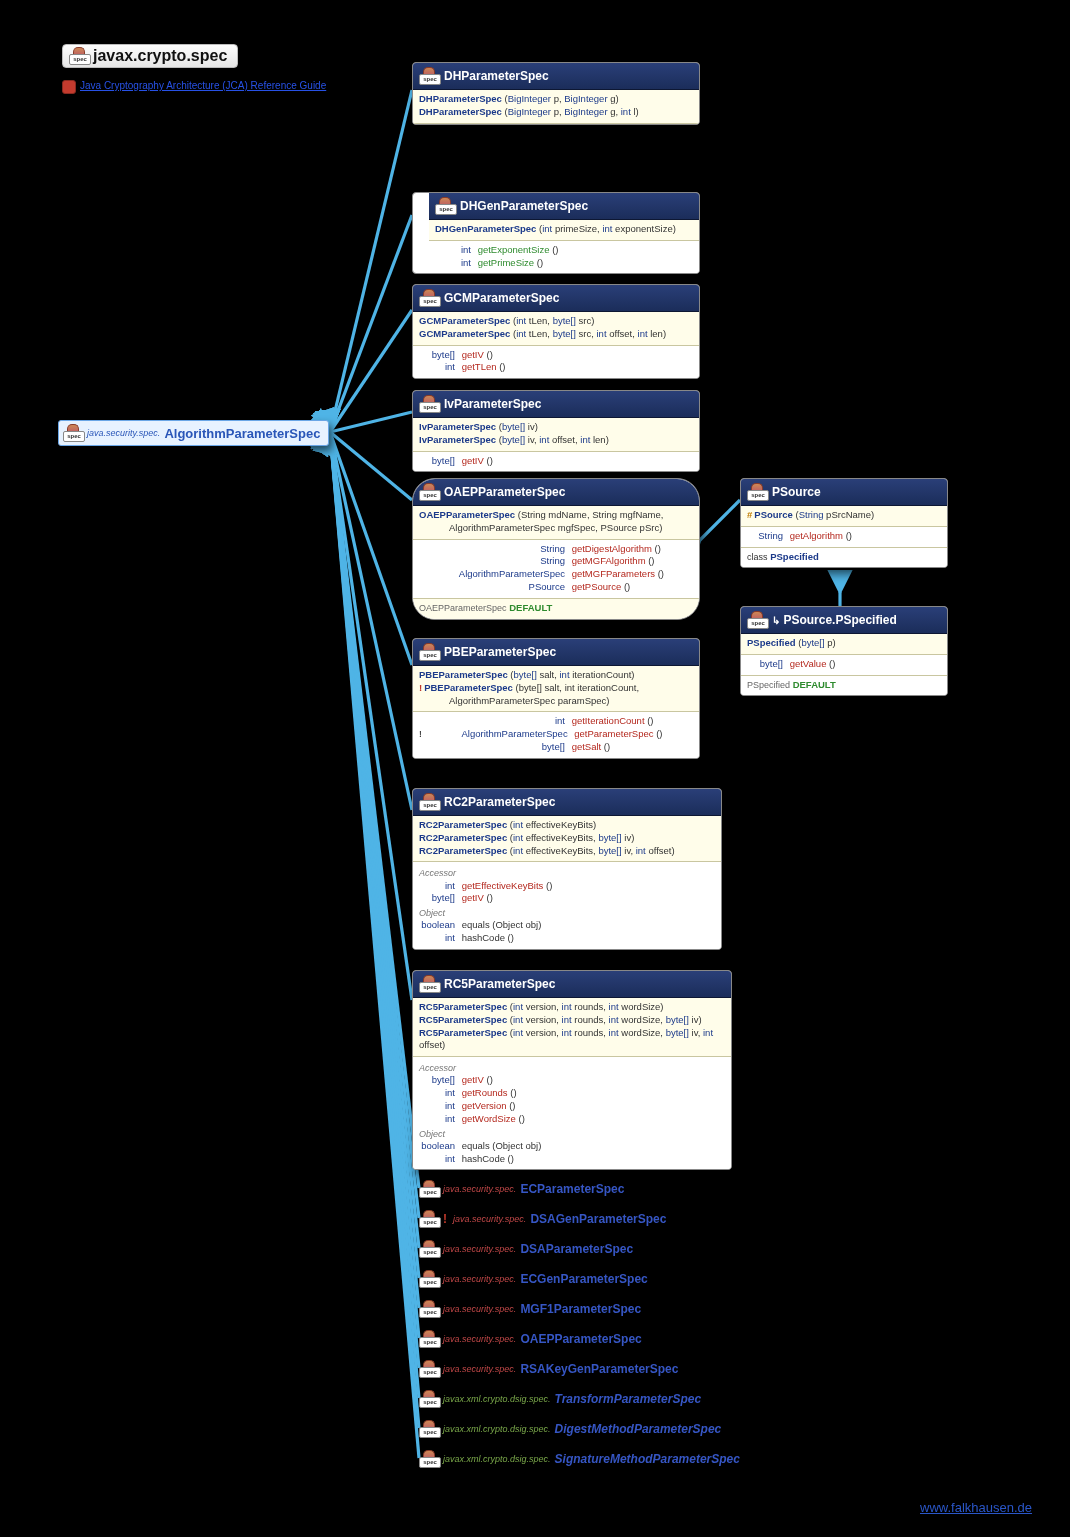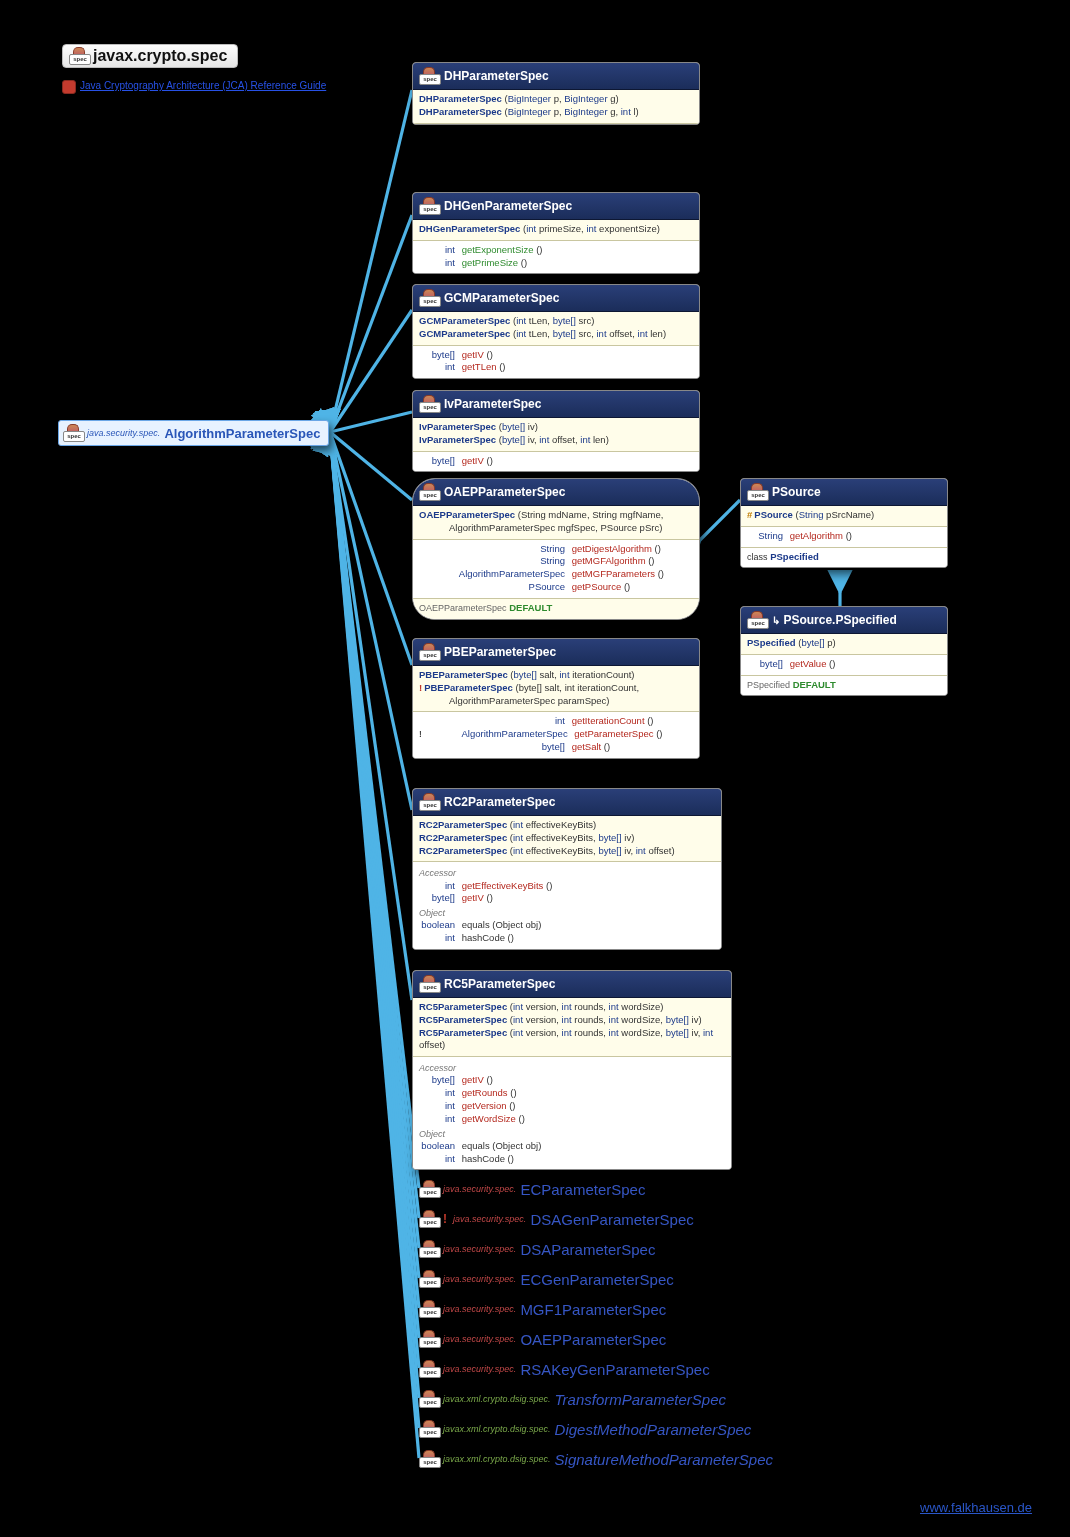--- a/index.html
+++ b/index.html
@@ -110,21 +110,21 @@
   .clskey { color:#333; font-size:9px;}
   .hash { color:#c07b00; font-weight:bold; margin-right:2px;}
 
   .ext-row {
     position: absolute;
     display: flex; align-items: center; gap: 4px;
     z-index: 3;
     white-space: nowrap;
   }
   .ext-row .pkg { font-style: italic; font-size:9px;}
-  .ext-row .name { font-weight:normal; font-size:15px;}
+  .ext-row .name { font-weight:bold; font-size:12px;}
   .ext-row.normal .pkg { color:#c04747;}
   .ext-row.normal .name { color:#3656c4;}
   .ext-row.xml .pkg { color:#7aa84a;}
   .ext-row.xml .name { color:#3656c4; font-style:italic;}
   .ext-row .deprec { color:#c0392b; font-weight:bold; font-size:12px; margin-right:2px;}
 
   .arrowhead { fill:#4fb4e6; }
 
   .footer-link {
     position: absolute;
@@ -187,21 +187,21 @@
   <div class="hdr">
     <span class="spec-icon"></span>
     <span>DHParameterSpec</span>
   </div>
   <div class="sect" id="dh-ctors">
         <div class="sig"><span class="cname">DHParameterSpec</span> <span class="params">(<span class="ptype">BigInteger</span> p, <span class="ptype">BigInteger</span> g)</span></div>
         <div class="sig"><span class="cname">DHParameterSpec</span> <span class="params">(<span class="ptype">BigInteger</span> p, <span class="ptype">BigInteger</span> g, <span class="ptype">int</span> l)</span></div>
       </div>
 </div>
 
-<div class="box" style="left:412px; top:192px;">
+<div class="box" style="left:412px; top:192px;padding-left:16px;">
   <div class="hdr">
     <span class="spec-icon"></span>
     <span>DHGenParameterSpec</span>
   </div>
   <div class="sect" id="dhgen-ctors">
         <div class="sig"><span class="cname">DHGenParameterSpec</span> <span class="params">(<span class="ptype">int</span> primeSize, <span class="ptype">int</span> exponentSize)</span></div>
       </div>
   <div class="sect white last" id="dhgen-methods">
         <div class="mrow"><span class="ret short">int</span> <span class="mname g">getExponentSize</span> <span class="paren">()</span></div>
         <div class="mrow"><span class="ret short">int</span> <span class="mname g">getPrimeSize</span> <span class="paren">()</span></div>

